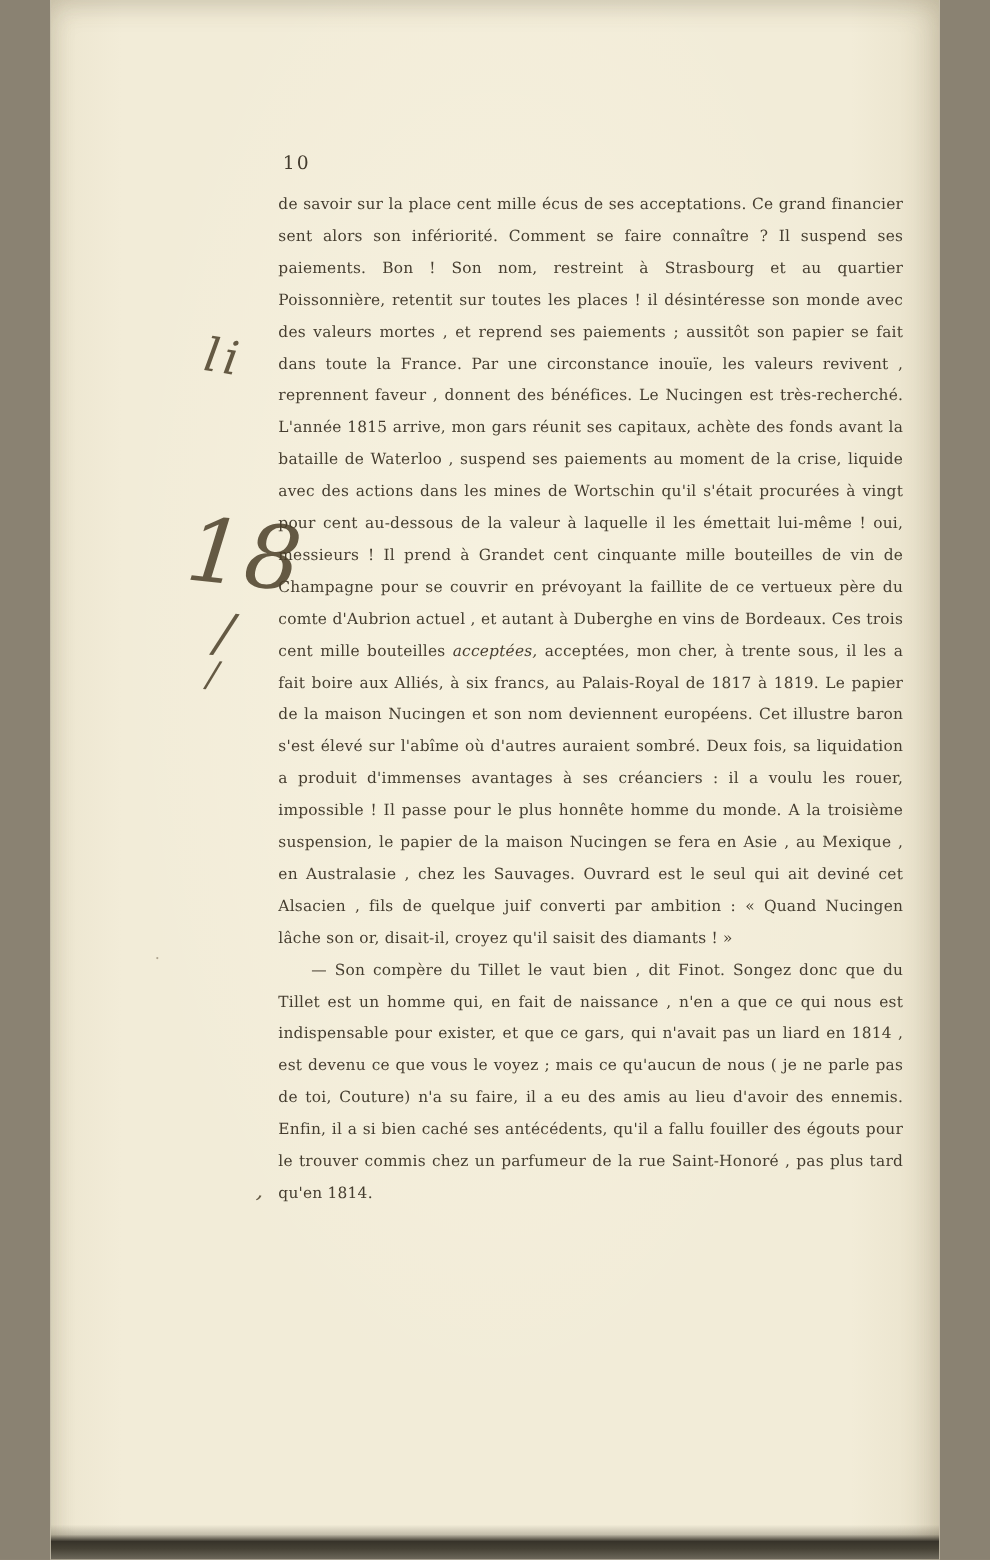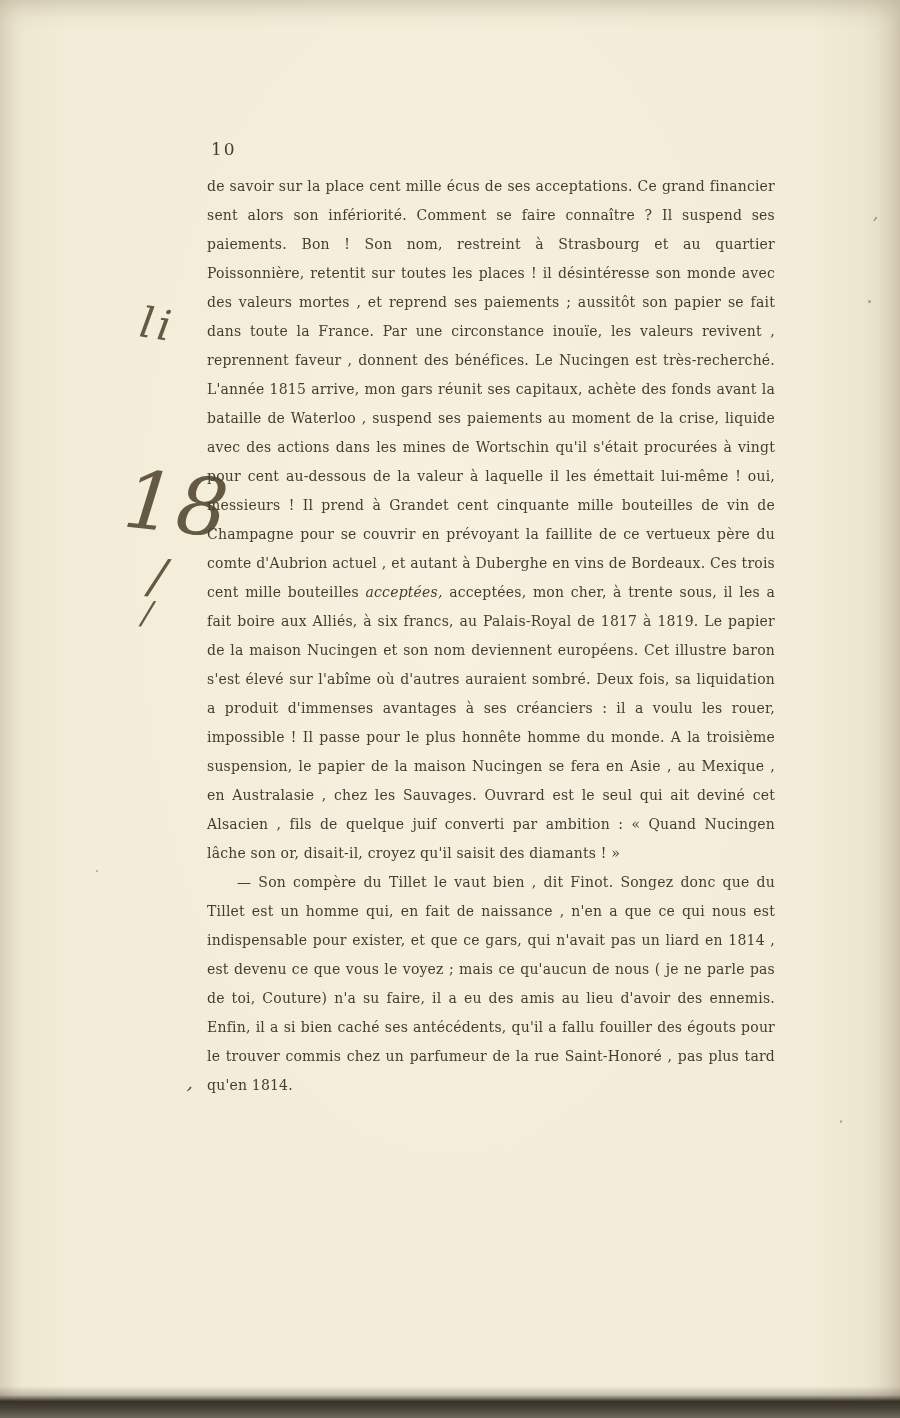--- a/index.html
+++ b/index.html
@@ -2,21 +2,21 @@
 <html><head>
 <meta charset="utf-8">
 <style>
   html, body {
     margin: 0;
     padding: 0;
     background: #8a8272;
   }
   .scan {
     position: relative;
-    width: 900px;
+    width: 808px;
     height: 1418px;
     margin: 0 auto;
     overflow: hidden;
     background:
       radial-gradient(ellipse at 50% 40%, rgba(255,252,238,0.35) 0%, rgba(255,252,238,0) 60%),
       linear-gradient(to right, #ece5cf 0%, #f2ecd8 8%, #f2ecd8 90%, #e8e1ca 100%),
       #f1ead6;
     box-shadow: inset -10px 0 26px rgba(110,95,65,0.18),
                 inset 6px 0 18px rgba(110,95,65,0.10),
                 inset 0 8px 24px rgba(110,95,65,0.10);

